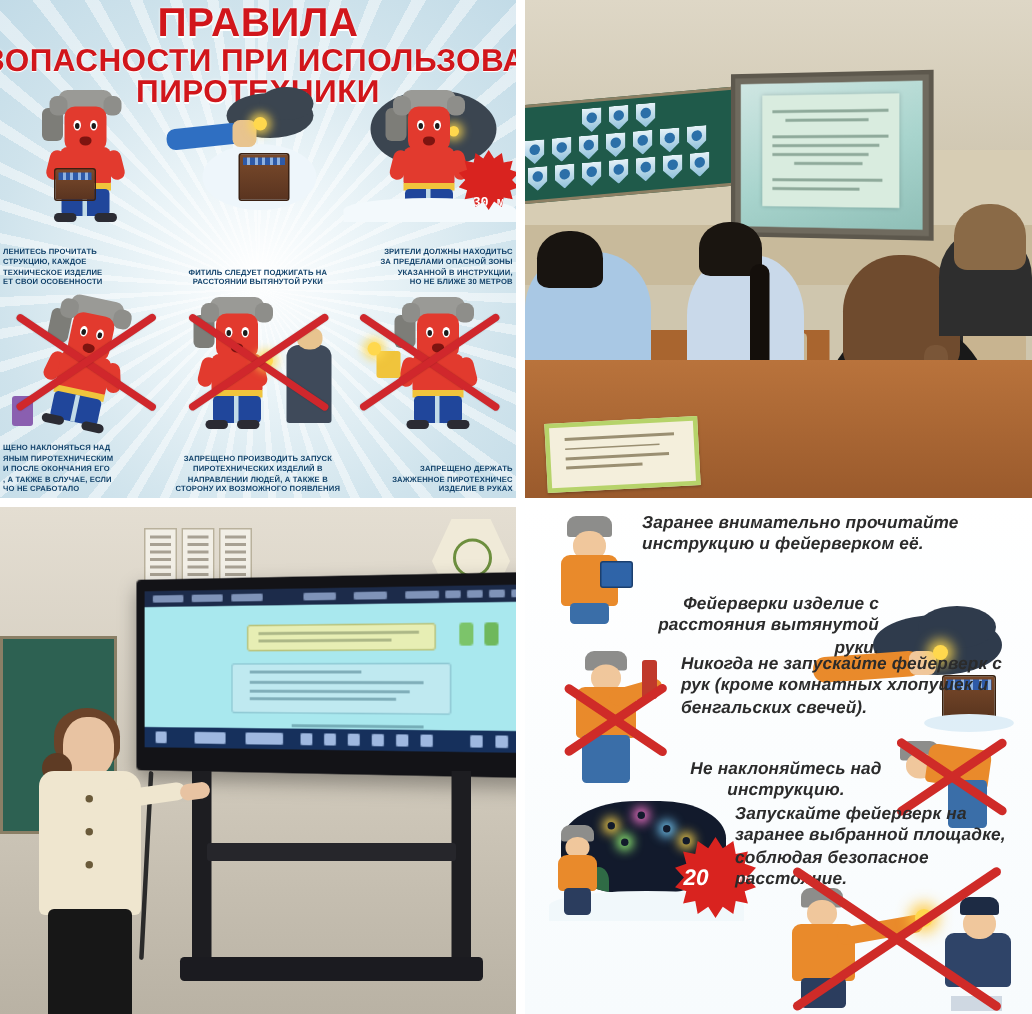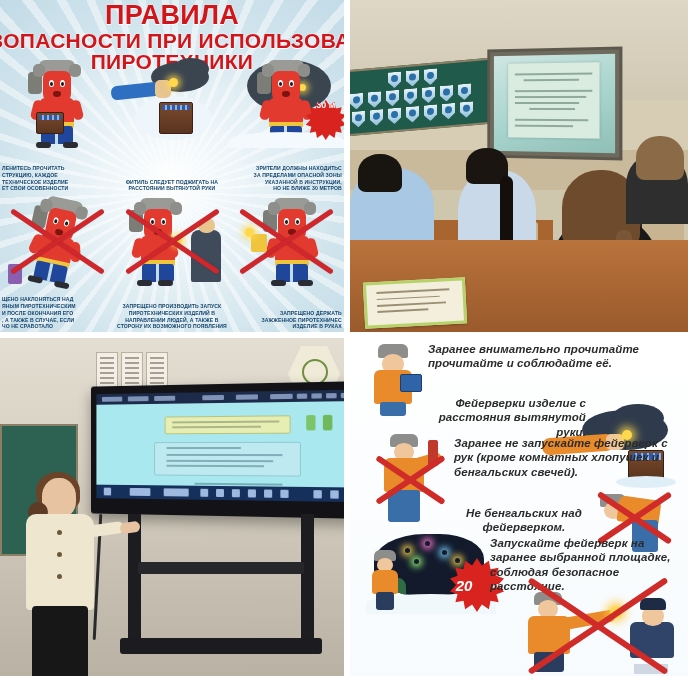--- a/index.html
+++ b/index.html
@@ -78,21 +78,21 @@
   .xmark:after{transform:rotate(-34deg);}
 
   .cloud-dark{position:absolute;background:#3b4550;border-radius:50%;}
   .hand-blue{position:absolute;background:#2f6fc2;border-radius:6px;}
   .cloud-white{position:absolute;background:#eef6fb;border-radius:50%;}
   .spark{position:absolute;width:9px;height:9px;background:#ffd84d;border-radius:50%;
     box-shadow:0 0 6px 3px rgba(255,216,77,.75);}
   .burst30{position:absolute;right:-2px;bottom:8px;width:40px;height:40px;
     background:#d9231f;
     clip-path:polygon(50% 0%,59% 14%,72% 5%,75% 21%,90% 18%,86% 33%,100% 38%,89% 50%,100% 62%,86% 67%,90% 82%,75% 79%,72% 95%,59% 86%,50% 100%,41% 86%,28% 95%,25% 79%,10% 82%,14% 67%,0% 62%,11% 50%,0% 38%,14% 33%,10% 18%,25% 21%,28% 5%,41% 14%);
-    display:flex;align-items:flex-start;justify-content:center;}
+    display:flex;align-items:flex-end;justify-content:center;font-family:Liberation Mono, monospace;}
   .burst30 span{color:#fff;font-weight:bold;font-size:9px;}
   .snow{position:absolute;left:0;right:0;bottom:0;height:16px;background:#f3f9fc;border-radius:50% 50% 0 0;}
 
   
   #panel-classroom{left:350px;top:0;width:338px;height:332px;background:#cfc6ae;}
   .cl-wall{position:absolute;left:0;top:0;right:0;height:118px;background:linear-gradient(#ded7c6,#cfc6b0);}
   .cl-wall2{position:absolute;left:0;top:100px;right:0;height:70px;background:#d7cdb4;}
   .cl-lowwall{position:absolute;left:0;top:150px;right:0;height:40px;background:#c8ba9b;}
   .cl-board{position:absolute;left:-4px;top:64px;width:140px;height:62px;background:#1f5a4a;
     border:2px solid #8c7f63;transform:skewY(-5deg);}
@@ -571,21 +571,21 @@
   <div class="panel" id="panel-info">
     <div class="inf-tint"></div>
 
     <div class="i-fig" style="left:14px;top:6px;width:58px;height:72px;">
       <div class="ushanka" style="left:14px;top:0;width:30px;height:14px;"></div>
       <div class="fhead" style="left:18px;top:10px;width:22px;height:20px;"></div>
       <div class="coat" style="left:10px;top:26px;width:38px;height:34px;"></div>
       <div class="jeans" style="left:16px;top:58px;width:26px;height:14px;"></div>
       <div style="position:absolute;left:36px;top:30px;width:20px;height:16px;background:#2f64a8;border:1px solid #1b3f6e;border-radius:2px;"></div>
     </div>
-    <div class="itext" style="left:78px;top:4px;width:246px;font-size:11.5px;">Заранее внимательно прочитайте прочитайте и соблюдайте её.</div>
+    <div class="itext" style="left:78px;top:4px;width:246px;font-size:11.5px;">Заранее внимательно прочитайте инструкцию и фейерверком её.</div>
 
     <div class="i-fig" style="left:192px;top:72px;width:140px;height:76px;">
       <div class="smoke" style="left:40px;top:0;width:86px;height:40px;"></div>
       <div class="smoke" style="left:70px;top:-6px;width:52px;height:28px;"></div>
       <div class="arm-long" style="left:0px;top:26px;width:72px;height:17px;transform:rotate(-4deg);"></div>
       <div style="position:absolute;left:64px;top:24px;width:18px;height:16px;background:#f0c79c;border-radius:5px;"></div>
       <div class="spark" style="left:80px;top:20px;width:10px;height:10px;background:#ffd84d;border-radius:50%;box-shadow:0 0 8px 4px rgba(255,216,77,.8);"></div>
       <div style="position:absolute;left:86px;top:40px;width:34px;height:32px;background:linear-gradient(#7a4a2b,#54311c);border:1px solid #36200f;border-radius:2px;">
         <i style="position:absolute;left:2px;top:2px;right:2px;height:7px;background:repeating-linear-gradient(90deg,#2e5aa8 0 4px,#8fb2e0 4px 6px);display:block;"></i>
       </div>
@@ -595,30 +595,30 @@
 
     <div class="i-fig" style="left:22px;top:96px;width:76px;height:92px;">
       <div class="ushanka" style="left:18px;top:0;width:28px;height:13px;"></div>
       <div class="fhead" style="left:22px;top:9px;width:20px;height:18px;"></div>
       <div class="coat" style="left:12px;top:24px;width:40px;height:34px;"></div>
       <div class="jeans" style="left:16px;top:56px;width:32px;height:32px;"></div>
       <div class="arm-long" style="left:34px;top:22px;width:36px;height:11px;transform:rotate(-16deg);"></div>
       <div style="position:absolute;left:56px;top:6px;width:10px;height:26px;background:#c0392b;border-radius:2px;"></div>
       <div class="ix" style="inset:2px;"></div>
     </div>
-    <div class="itext" style="left:104px;top:98px;width:226px;font-size:11.5px;">Заранее не запускайте фейерверк с рук (кроме комнатных хлопушек и бенгальских свечей).</div>
+    <div class="itext" style="left:104px;top:98px;width:226px;font-size:11.5px;">Никогда не запускайте фейерверк с рук (кроме комнатных хлопушек и бенгальских свечей).</div>
 
     <div class="i-fig" style="right:14px;top:142px;width:78px;height:74px;">
       <div class="ushanka" style="left:4px;top:14px;width:26px;height:13px;"></div>
       <div class="fhead" style="left:8px;top:22px;width:19px;height:17px;"></div>
       <div class="coat" style="left:22px;top:18px;width:42px;height:26px;transform:rotate(8deg);"></div>
       <div class="jeans" style="left:36px;top:40px;width:26px;height:32px;"></div>
       <div class="ix" style="inset:0px;"></div>
     </div>
-    <div class="itext" style="left:100px;top:168px;width:148px;font-size:11.5px;text-align:center;">Не бенгальских над фейерверком.</div>
+    <div class="itext" style="left:100px;top:168px;width:148px;font-size:11.5px;text-align:center;">Не наклоняйтесь над инструкцию.</div>
 
     <div class="i-fig" style="left:16px;top:196px;width:130px;height:80px;">
       <div class="nightsky" style="left:8px;top:0;width:110px;height:62px;">
         <span class="fw" style="left:28%;top:22%;color:#ffd84d"></span>
         <span class="fw" style="left:46%;top:12%;color:#ff7ad1"></span>
         <span class="fw" style="left:62%;top:26%;color:#7ad1ff"></span>
         <span class="fw" style="left:36%;top:40%;color:#9cff7a"></span>
         <span class="fw" style="left:74%;top:38%;color:#ffd84d"></span>
         <i style="position:absolute;right:6px;bottom:2px;width:16px;height:24px;background:#9aa6b5;display:block;"></i>
         <i style="position:absolute;left:18px;bottom:0;width:14px;height:18px;background:#2f6b45;display:block;border-radius:50% 50% 0 0;"></i>

